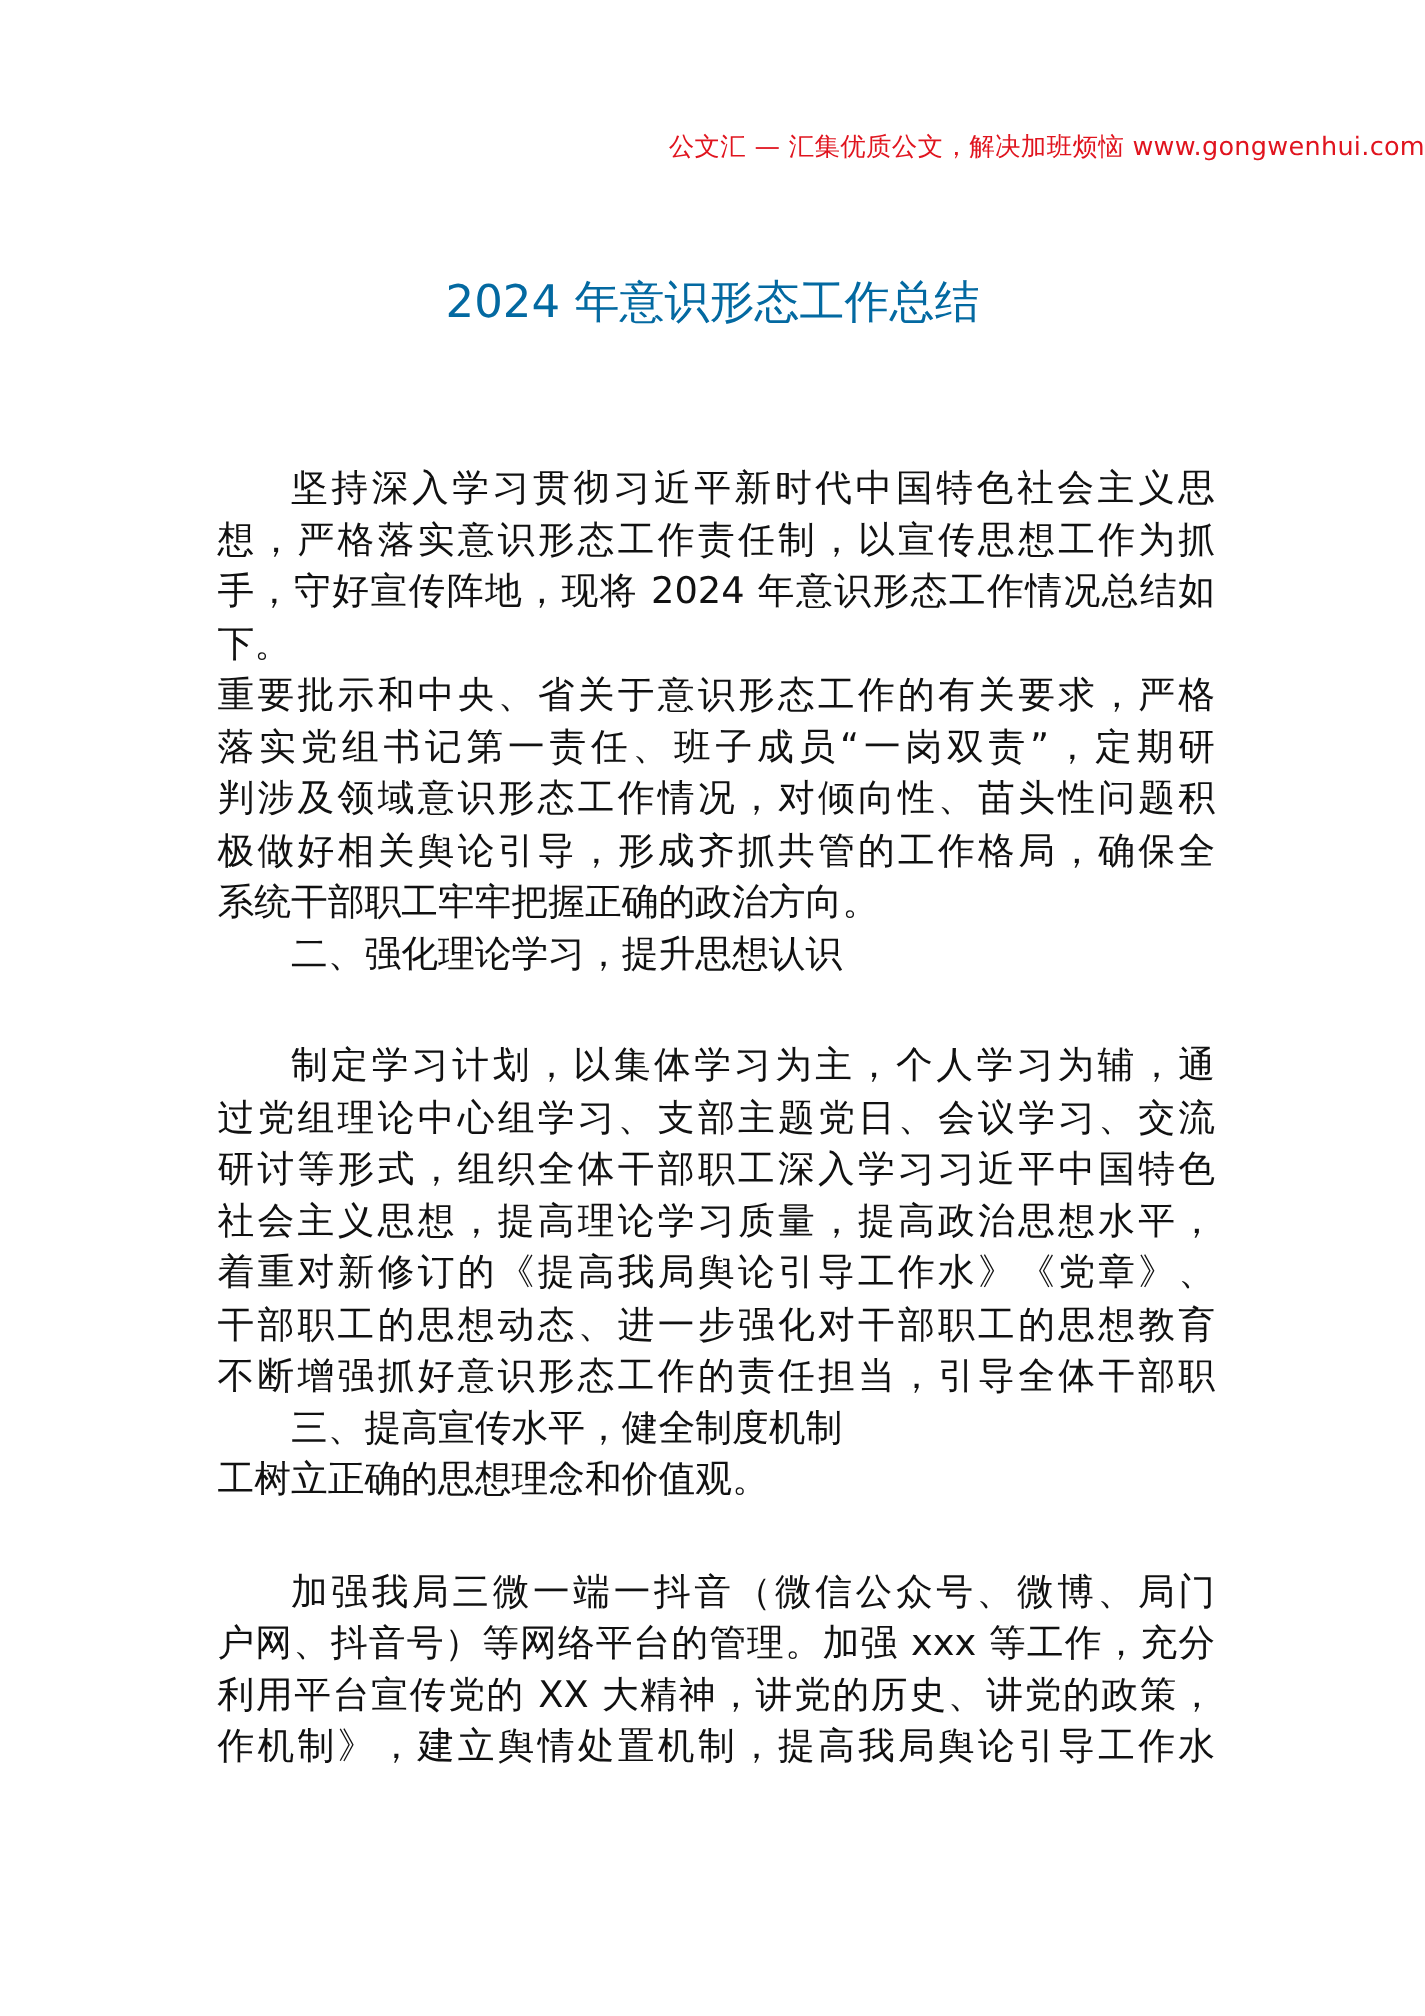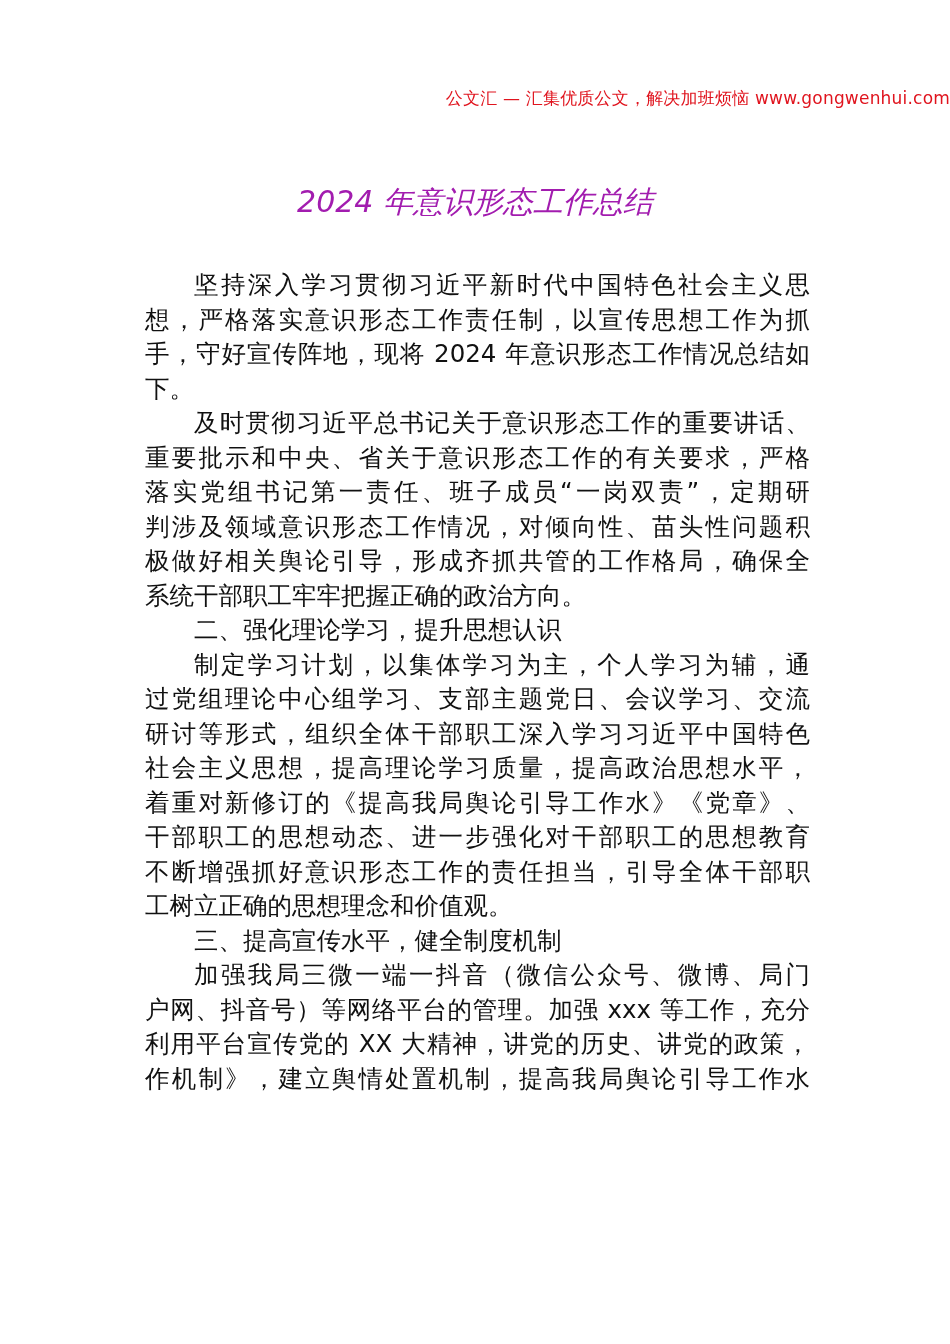--- a/index.html
+++ b/index.html
@@ -1,50 +1,49 @@
 <!DOCTYPE html>
 <html><head>
 <meta charset="utf-8">
 <style>
   html, body { margin: 0; padding: 0; background: #ffffff; }
   body { width: 950px; height: 1344px; position: relative; overflow: hidden; font-family: "DejaVu Sans", sans-serif; }
   .page { position: absolute; left: 0; top: 0; width: 950px; height: 1344px; background: #fff; }
   .banner { position: absolute; top: 84px; left: 0; width: 950px; text-align: right; color: #e0141e; font-size: 17px; line-height: 28px; letter-spacing: 0.2px; }
-  .title { position: absolute; top: 180px; left: 0; width: 950px; text-align: center; font-size: 30px; line-height: 44px; color: #a21caf; font-family: "DejaVu Sans", sans-serif; font-style: italic; }
+  .title { position: absolute; top: 180px; left: 0; width: 950px; text-align: center; font-size: 30px; line-height: 44px; color: #0369a1; font-family: "DejaVu Sans", sans-serif; }
   .body { position: absolute; top: 268px; left: 145px; width: 665px; }
   .line { height: 34.5px; line-height: 34.5px; font-size: 24.5px; color: #111; white-space: nowrap; text-align: justify; text-align-last: justify; }
   .line.last { text-align-last: left; }
-  .line.indent { padding-left: 49px; }
+  .line.indent { padding-left: 49px; margin-top: 40px; }
   .line.heading { text-align-last: left; padding-left: 49px; }
 </style>
 </head>
 <body>
 
 <div class="page">
   <div class="banner">公文汇 — 汇集优质公文，解决加班烦恼 www.gongwenhui.com</div>
   <div class="title">2024 年意识形态工作总结</div>
   <div class="body">
     <div class="line indent">坚持深入学习贯彻习近平新时代中国特色社会主义思</div>
     <div class="line">想，严格落实意识形态工作责任制，以宣传思想工作为抓</div>
     <div class="line">手，守好宣传阵地，现将 2024 年意识形态工作情况总结如</div>
     <div class="line last">下。</div>
-    <div class="line indent">及时贯彻习近平总书记关于意识形态工作的重要讲话、</div>
     <div class="line">重要批示和中央、省关于意识形态工作的有关要求，严格</div>
     <div class="line">落实党组书记第一责任、班子成员“一岗双责”，定期研</div>
     <div class="line">判涉及领域意识形态工作情况，对倾向性、苗头性问题积</div>
     <div class="line">极做好相关舆论引导，形成齐抓共管的工作格局，确保全</div>
     <div class="line last">系统干部职工牢牢把握正确的政治方向。</div>
     <div class="line heading">二、强化理论学习，提升思想认识</div>
     <div class="line indent">制定学习计划，以集体学习为主，个人学习为辅，通</div>
     <div class="line">过党组理论中心组学习、支部主题党日、会议学习、交流</div>
     <div class="line">研讨等形式，组织全体干部职工深入学习习近平中国特色</div>
     <div class="line">社会主义思想，提高理论学习质量，提高政治思想水平，</div>
     <div class="line">着重对新修订的《提高我局舆论引导工作水》《党章》、</div>
     <div class="line">干部职工的思想动态、进一步强化对干部职工的思想教育</div>
     <div class="line">不断增强抓好意识形态工作的责任担当，引导全体干部职</div>
+    <div class="line heading">三、提高宣传水平，健全制度机制</div>
     <div class="line last">工树立正确的思想理念和价值观。</div>
-    <div class="line heading">三、提高宣传水平，健全制度机制</div>
     <div class="line indent">加强我局三微一端一抖音（微信公众号、微博、局门</div>
     <div class="line">户网、抖音号）等网络平台的管理。加强 xxx 等工作，充分</div>
     <div class="line">利用平台宣传党的 XX 大精神，讲党的历史、讲党的政策，</div>
     <div class="line">作机制》，建立舆情处置机制，提高我局舆论引导工作水</div>
   </div>
 </div>
 
 </body></html>

